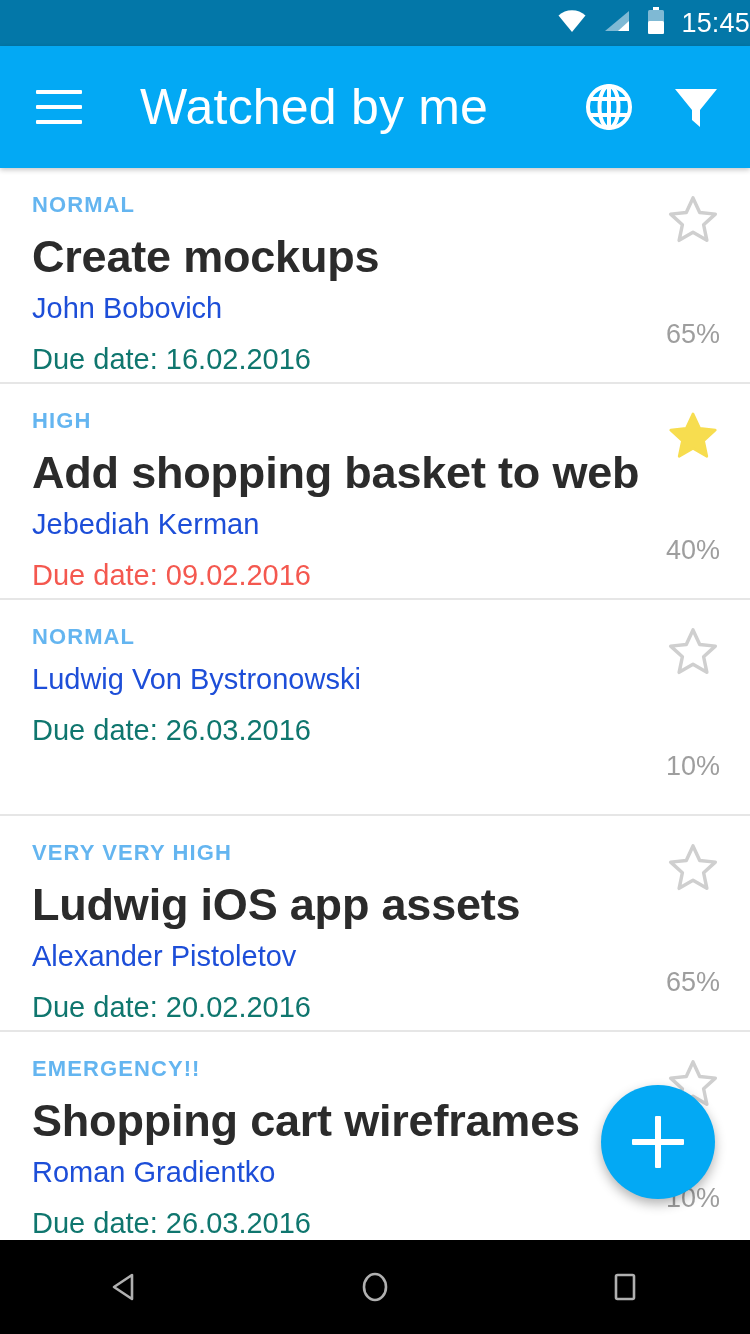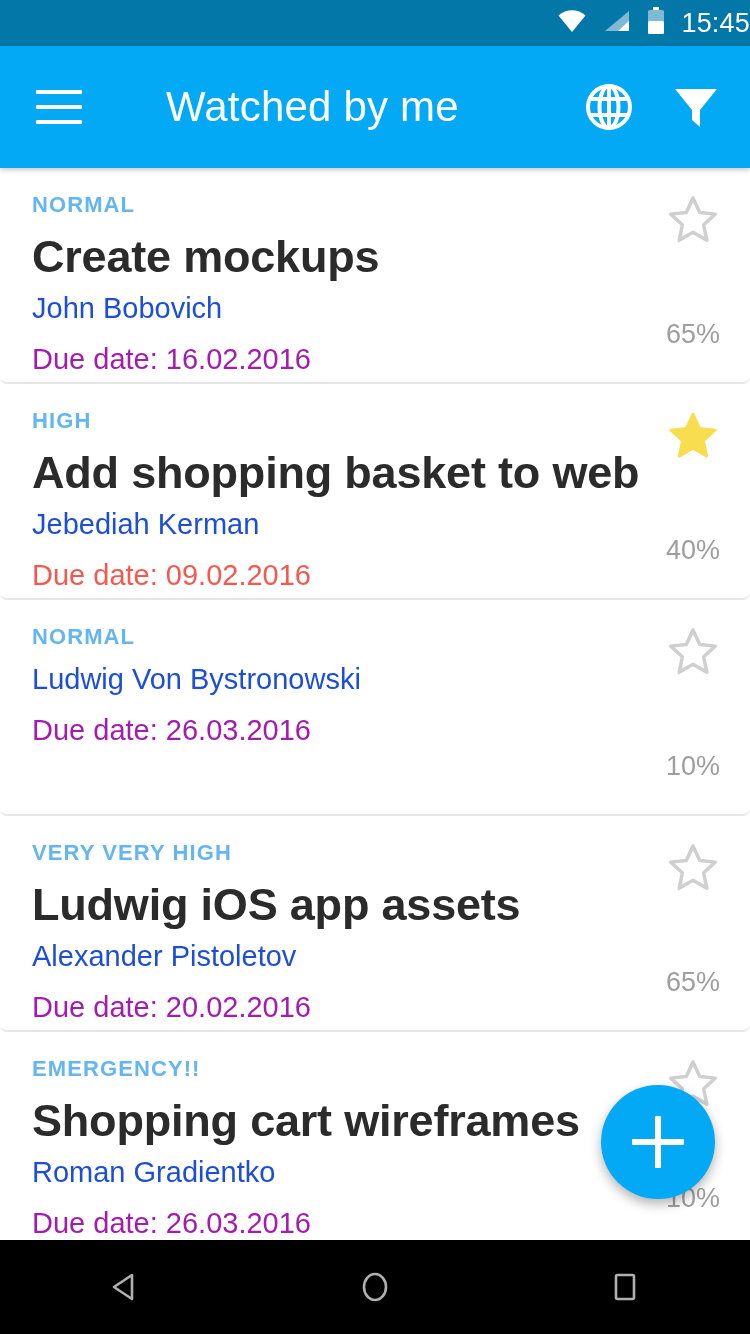--- a/index.html
+++ b/index.html
@@ -41,23 +41,23 @@
   }
   .hamburger {
     width:46px; height:34px;
     margin-left:36px;
     display:flex; flex-direction:column; justify-content:space-between;
     cursor:pointer;
   }
   .hamburger span { display:block; height:4px; width:100%; background:#ffffff; border-radius:1px; }
   .app-title {
     color:#ffffff;
-    font-size:42px;
+    font-size:50px;
     font-weight:400;
-    margin-left:84px;
+    margin-left:58px;
     white-space:nowrap;
     letter-spacing:0.2px;
   }
   .app-actions {
     margin-left:auto; margin-right:30px;
     display:flex; align-items:center; gap:38px;
   }
   .act-btn { cursor:pointer; display:flex; align-items:center; justify-content:center; }
 
   
@@ -67,21 +67,20 @@
     background:#ffffff;
     overflow:hidden;
   }
   .task-item {
     position:relative;
     height:216px;
     padding:26px 30px 0 32px;
     border-bottom:2px solid #e6e6e6;
     background:#ffffff;
     cursor:pointer;
-    border-radius:7px;
   }
   .priority {
     font-size:22px;
     font-weight:700;
     letter-spacing:1.1px;
     color:#64b5f0;
     line-height:1;
     margin-bottom:14px;
   }
   .task-title {
@@ -95,21 +94,21 @@
   .assignee {
     font-size:29px;
     font-weight:400;
     color:#1d4ed8;
     line-height:1.2;
     margin-bottom:16px;
   }
   .due-date {
     font-size:29px;
     font-weight:400;
-    color:#a21caf;
+    color:#0f766e;
     line-height:1.2;
   }
   .due-date.overdue { color:#f4584f; }
   .star-wrap {
     position:absolute;
     top:26px; right:30px;
     width:54px; height:54px;
     cursor:pointer;
     display:flex; align-items:flex-start; justify-content:center;
   }

